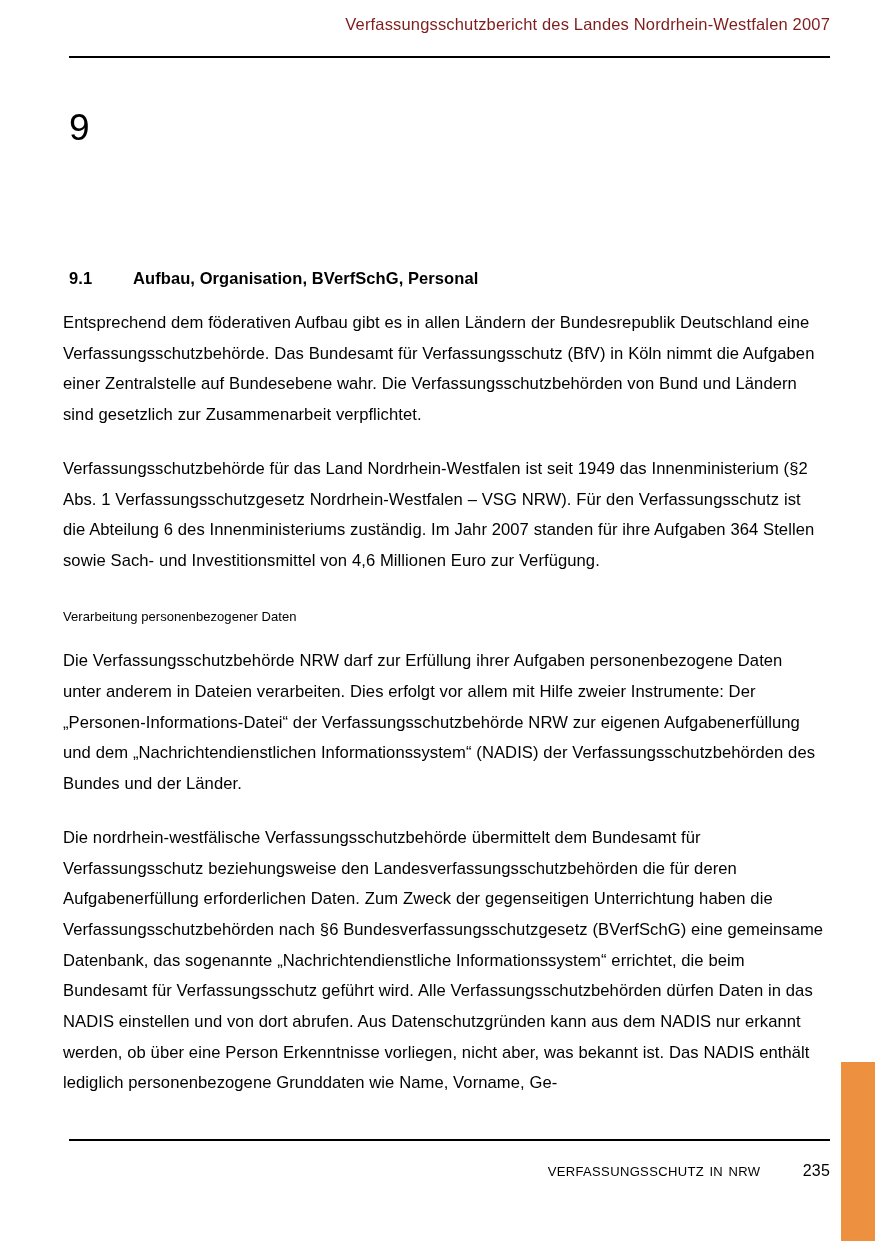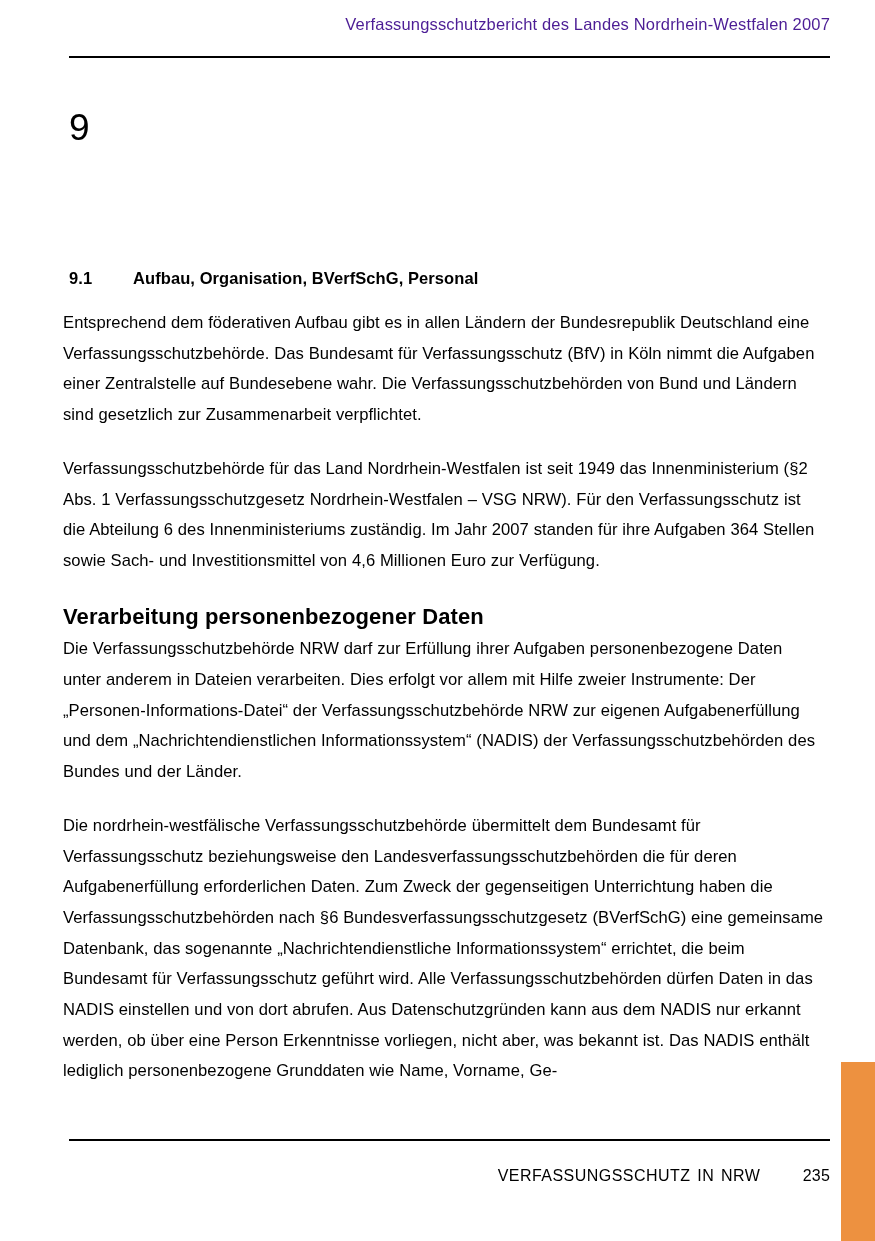--- a/index.html
+++ b/index.html
@@ -26,21 +26,21 @@
   
   .running-header {
     position: absolute;
     top: 14px;
     left: 69px;
     width: 761px;
     text-align: right;
     font-size: 16.5px;
     line-height: 20px;
     letter-spacing: 0.01em;
-    color: #4c1d95;
+    color: #7f1d1d;
     white-space: nowrap;
   }
 
   .rule {
     position: absolute;
     left: 69px;
     width: 761px;
     height: 0;
     border: 0;
     border-top: 2.4px solid #000000;
@@ -101,38 +101,38 @@
     margin: 0 0 23px 0;
     font-size: 16.6px;
     line-height: 30.7px;
     text-align: left;
     letter-spacing: 0.004em;
     word-spacing: 0.005em;
   }
   p.para:last-child { margin-bottom: 0; }
 
   h3.subhead {
-    margin: 25px 0 2px 0;
-    font-size: 22px;
+    margin: 25px 0 14px 0;
+    font-size: 13px;
     line-height: 30.7px;
-    font-weight: bold;
+    font-weight: normal;
     letter-spacing: 0.005em;
   }
 
   
   .footer {
     position: absolute;
     left: 69px;
     top: 1160px;
     width: 761px;
     text-align: right;
     white-space: nowrap;
   }
   .footer-label {
-    font-size: 23px;
+    font-size: 18px;
     font-variant: small-caps;
     text-transform: lowercase;
     letter-spacing: 0.02em;
   }
   .footer-label::first-letter { font-variant: normal; }
   .footer-page {
     font-size: 16px;
     margin-left: 38px;
     letter-spacing: 0.01em;
   }

